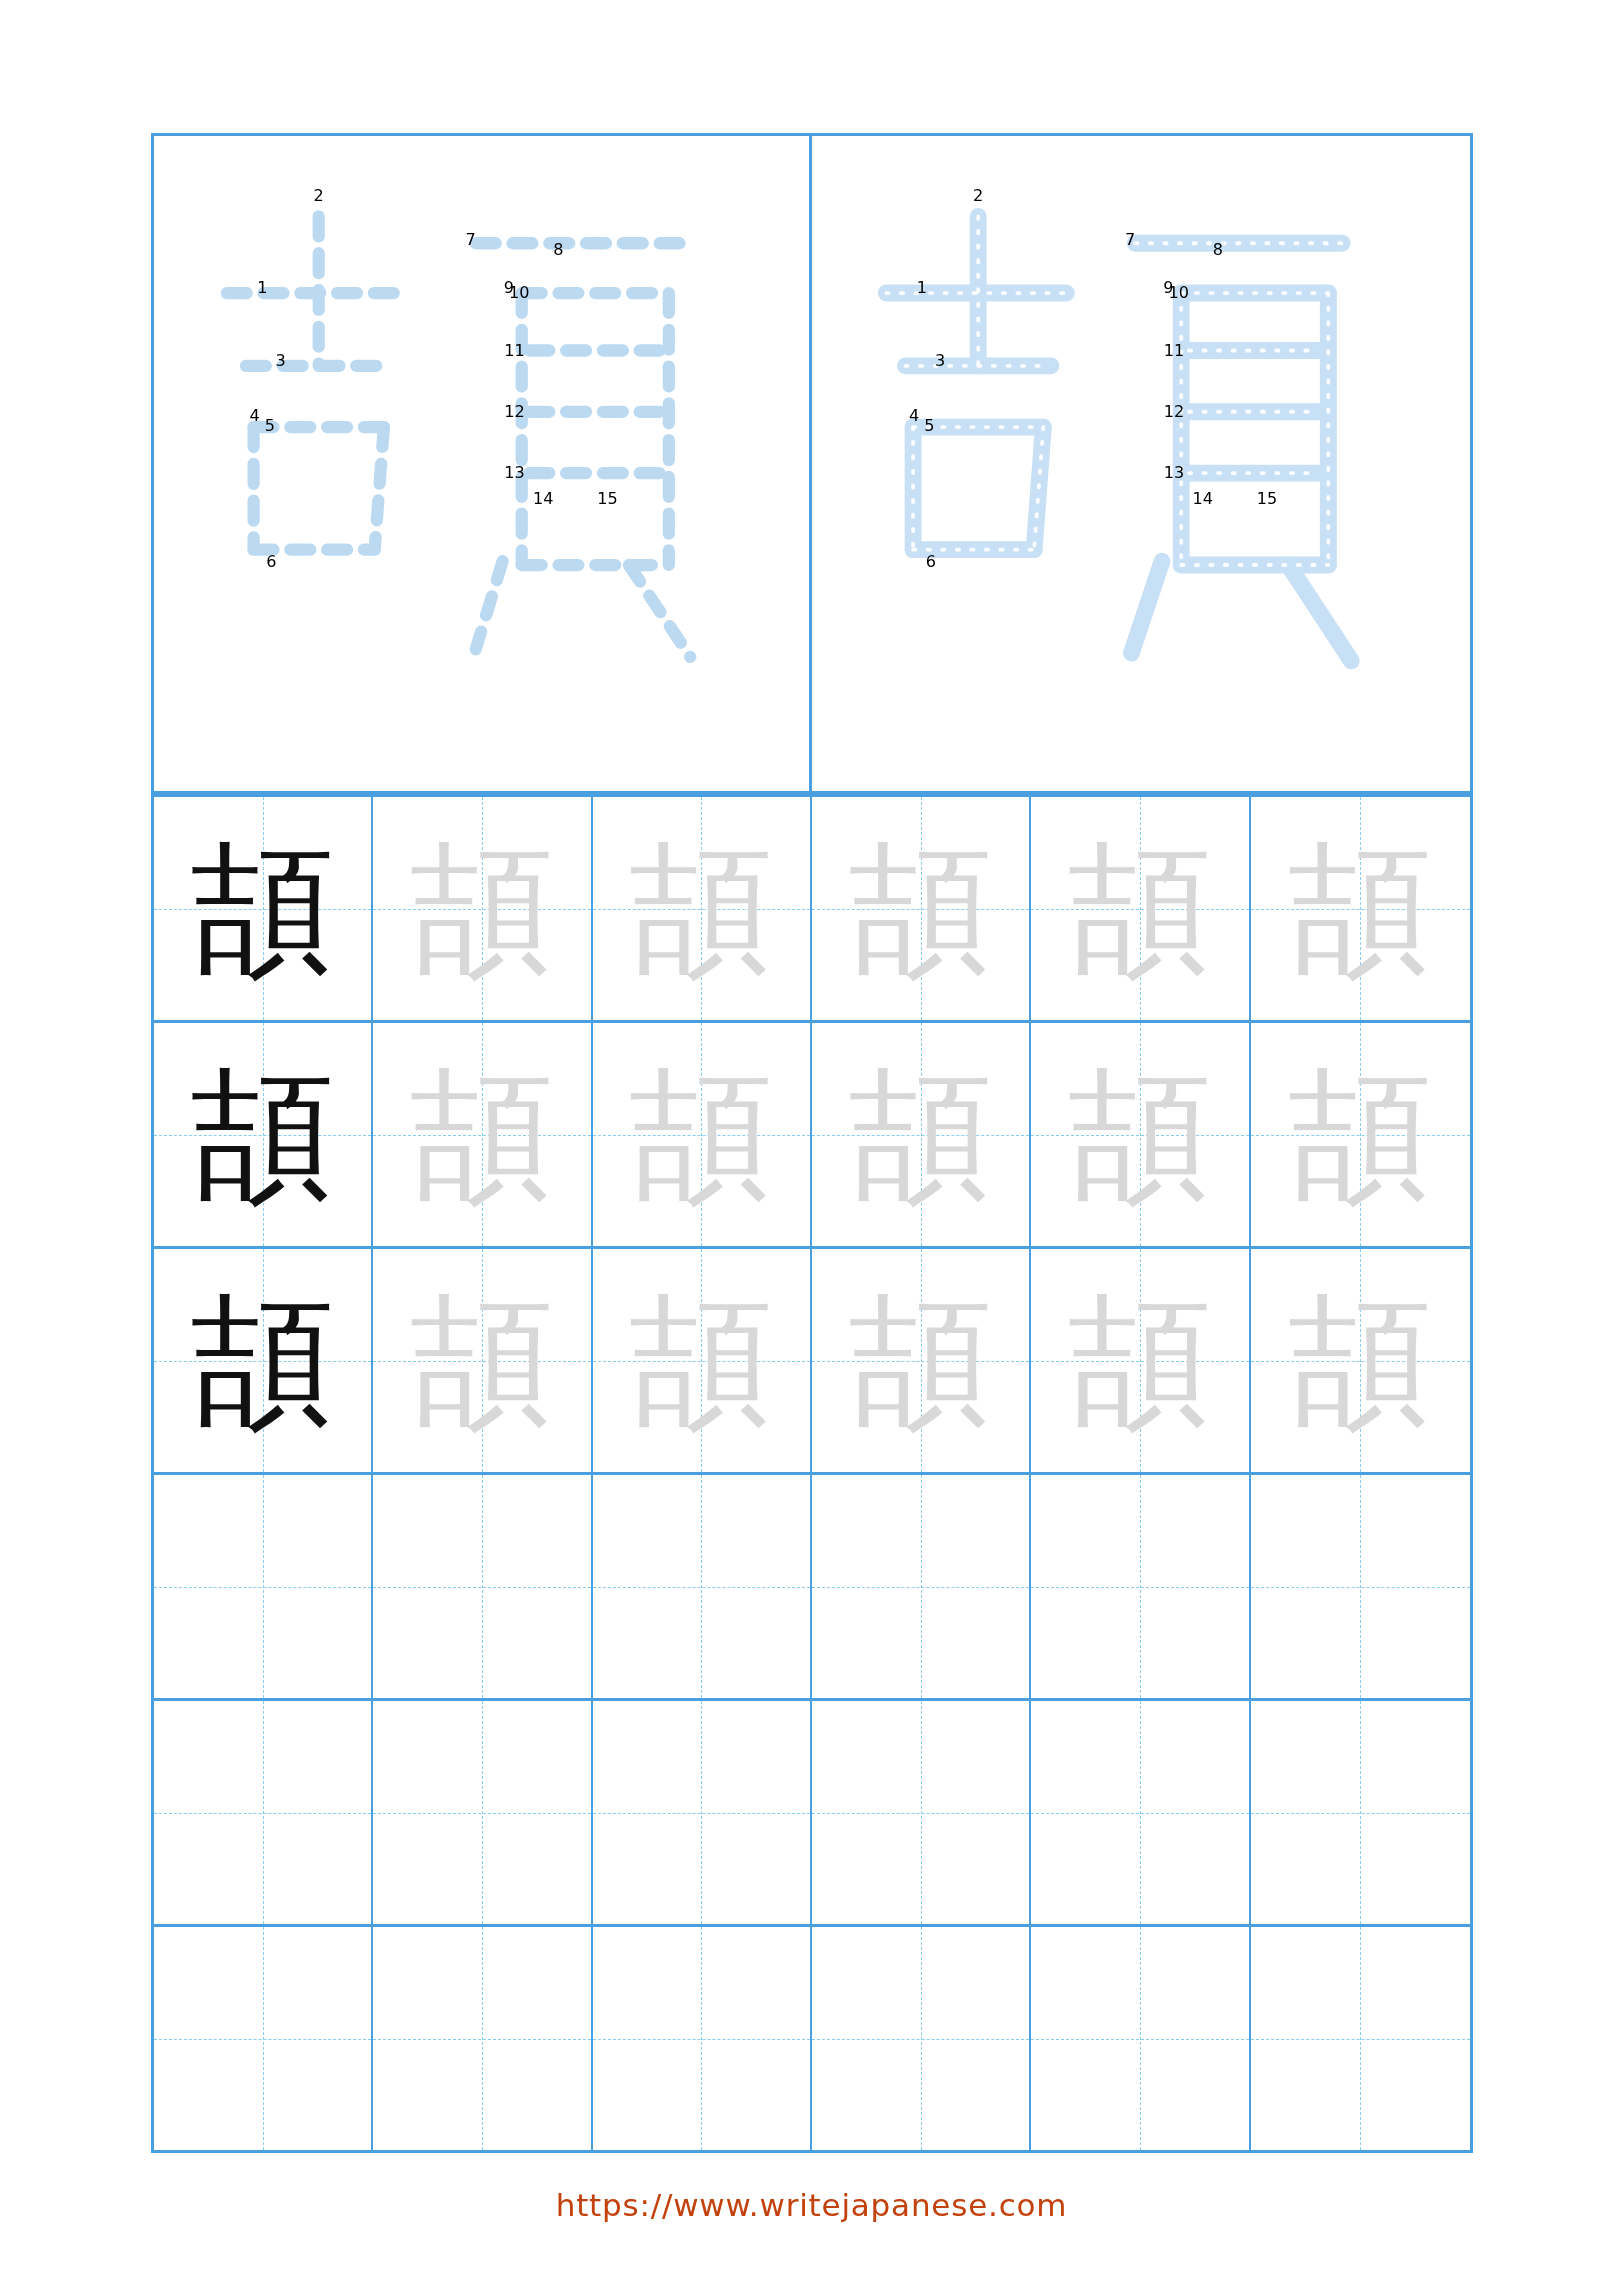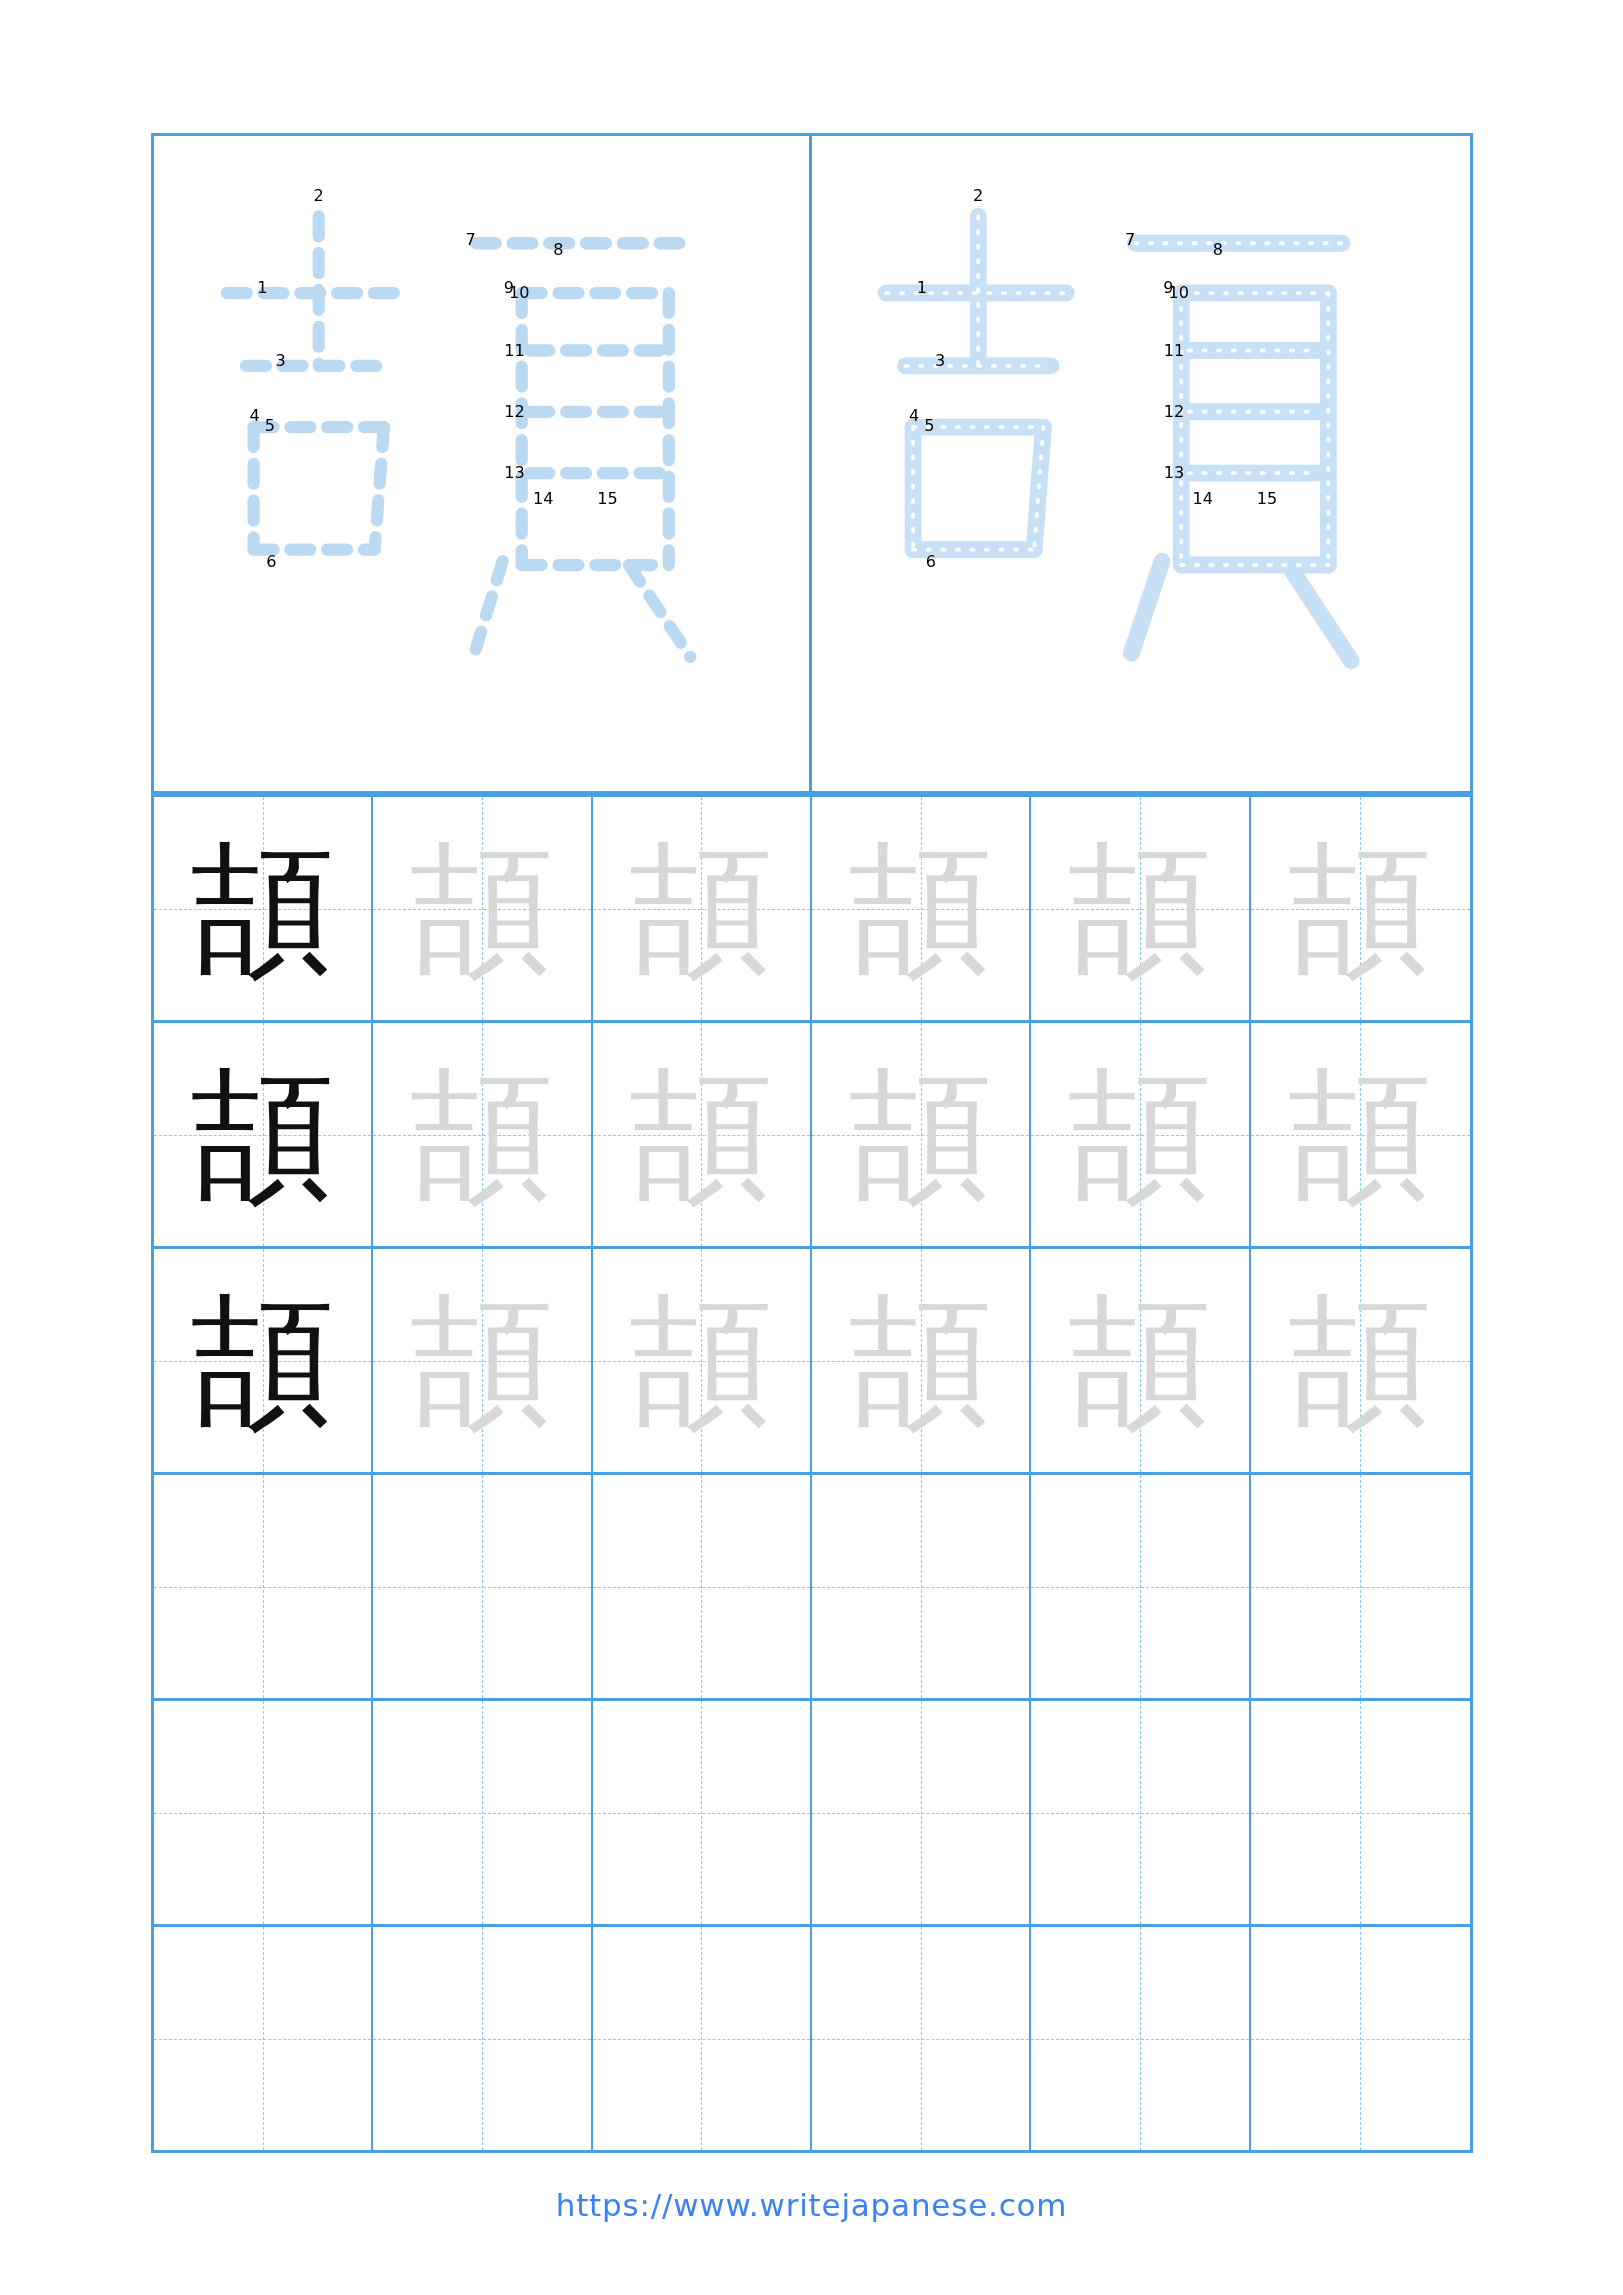--- a/index.html
+++ b/index.html
@@ -117,21 +117,21 @@
     left: 0;
     top: 2187px;
     width: 1623px;
     text-align: center;
     color: #4a9fe0;
     font-size: 31px;
     font-family: "DejaVu Sans", sans-serif;
     letter-spacing: 0.8px;
   }
   .footer a {
-    color: #3b82f6;
+    color: #c2410c;
     text-decoration: none;
   }
 </style>
 </head>
 <body>
 
 <div class="sheet">
 
   <div class="demo-row">
 

